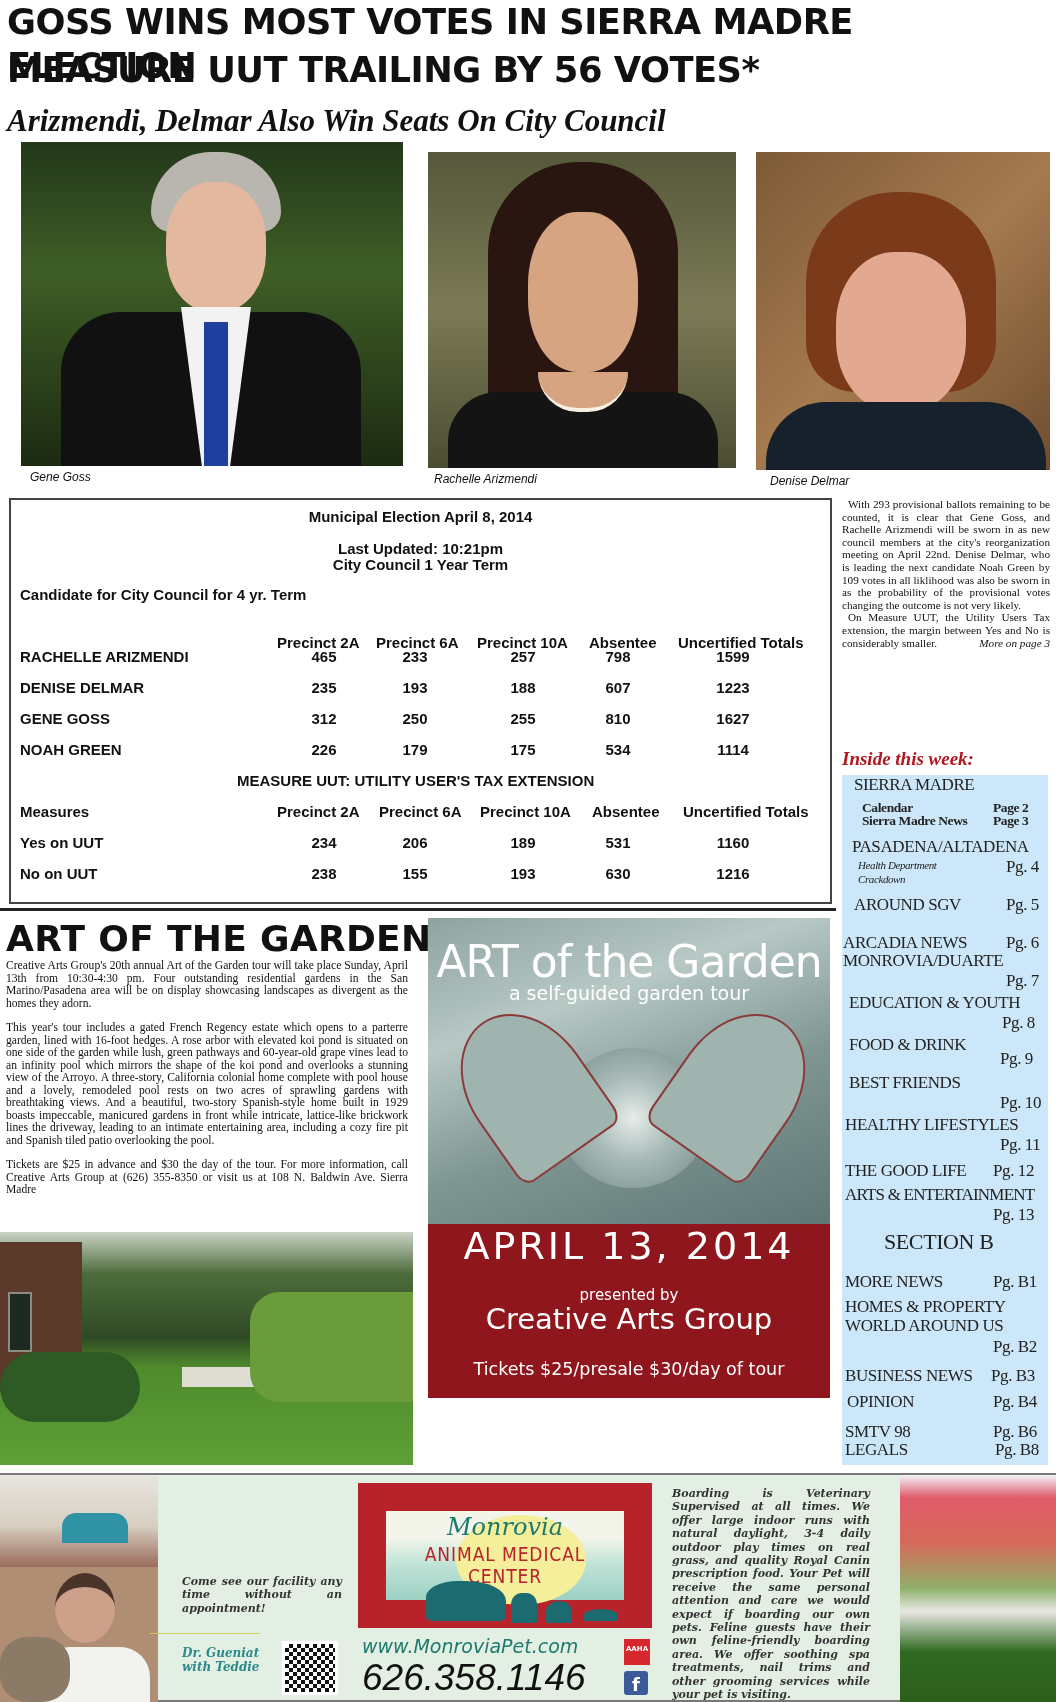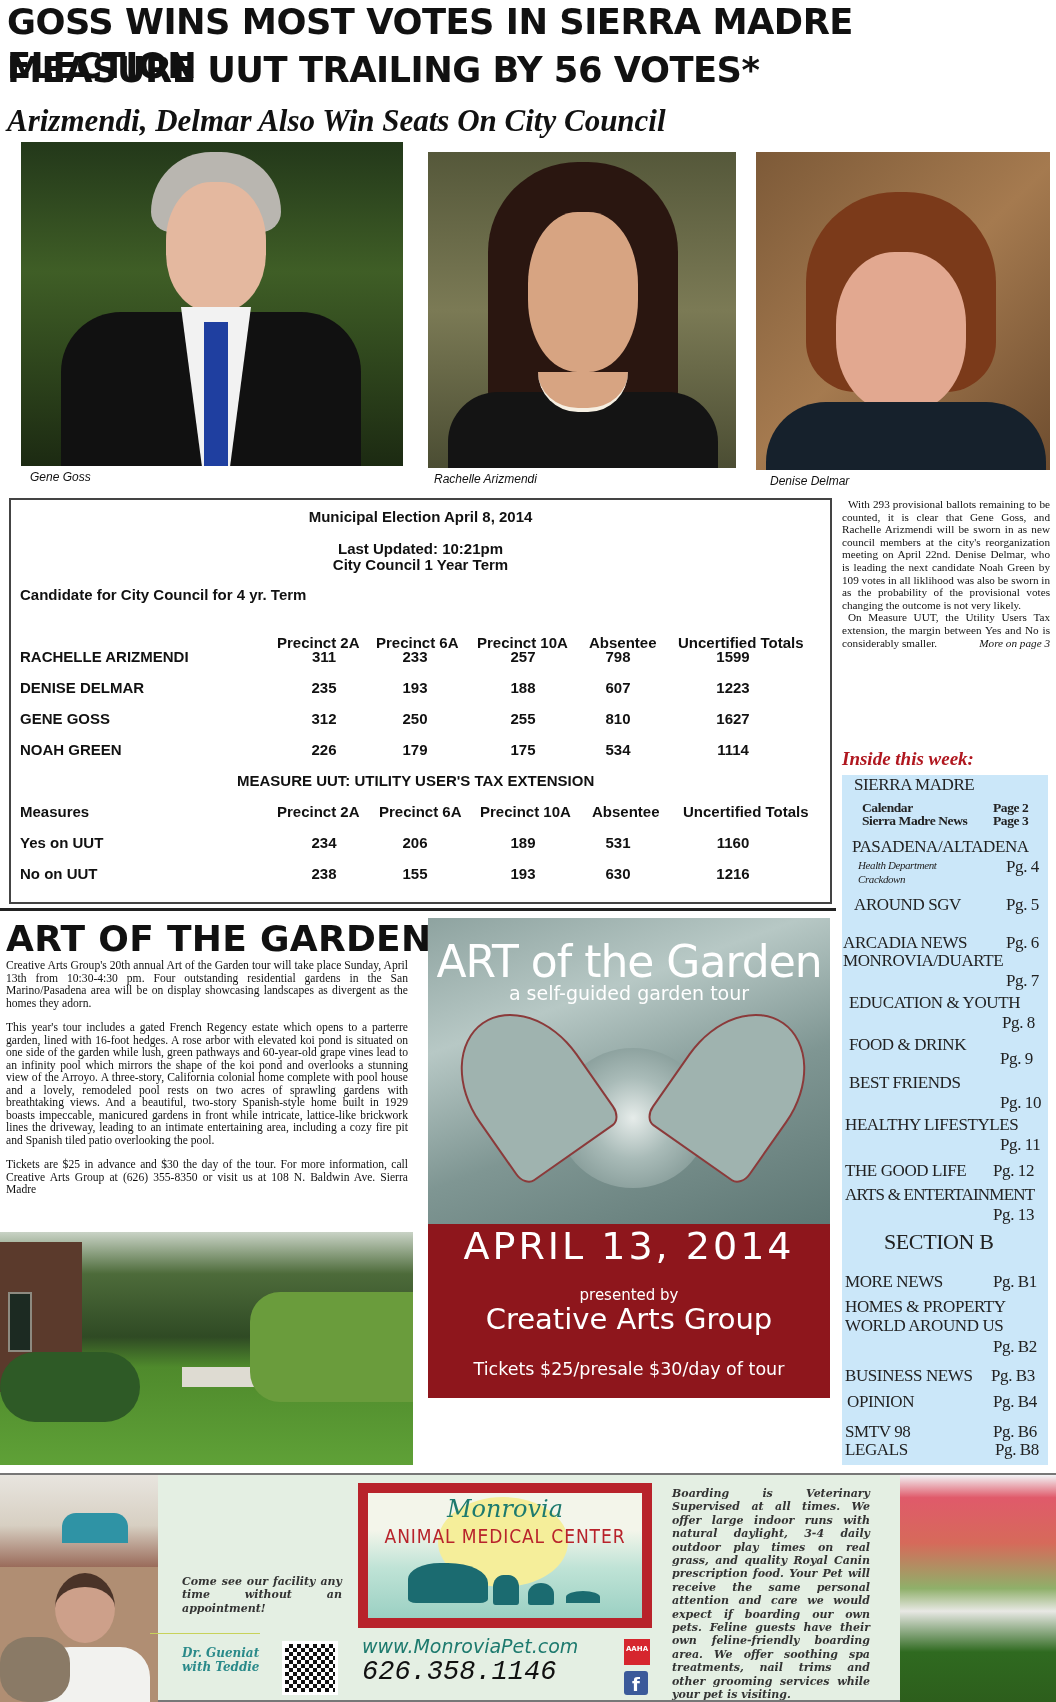--- a/index.html
+++ b/index.html
@@ -70,21 +70,21 @@
   <div class="c" style="left:9px;top:86px">Candidate for City Council for 4 yr. Term</div>
 
   <div class="c" style="left:266px;top:134px">Precinct 2A</div>
   <div class="c" style="left:365px;top:134px">Precinct 6A</div>
   <div class="c" style="left:466px;top:134px">Precinct 10A</div>
   <div class="c" style="left:578px;top:134px">Absentee</div>
   <div class="c" style="left:667px;top:134px">Uncertified Totals</div>
 
   <div>
     <div class="c" style="left:9px;top:148px">RACHELLE ARIZMENDI</div>
-    <div class="c num" style="left:273px;top:148px">311</div>
+    <div class="c num" style="left:273px;top:148px">465</div>
     <div class="c num" style="left:364px;top:148px">233</div>
     <div class="c num" style="left:472px;top:148px">257</div>
     <div class="c num" style="left:567px;top:148px">798</div>
     <div class="c num" style="left:682px;top:148px">1599</div>
   </div>
   <div>
     <div class="c" style="left:9px;top:179px">DENISE DELMAR</div>
     <div class="c num" style="left:273px;top:179px">235</div>
     <div class="c num" style="left:364px;top:179px">193</div>
     <div class="c num" style="left:472px;top:179px">188</div>
@@ -237,32 +237,32 @@
     <div class="abs" style="left:55px;top:6px;width:60px;height:70px;border-radius:50%;background:#cda08a;border-top:14px solid #4a3328"></div>
     <div class="abs" style="left:40px;top:80px;width:110px;height:60px;border-radius:30px 30px 0 0;background:#f2f2ef"></div>
     <div class="abs" style="left:0;top:70px;width:70px;height:65px;border-radius:40%;background:#8a7a66"></div>
   </div>
   <div class="abs vtxt" style="left:182px;top:100px;width:160px">Come see our facility any time without an appointment!</div>
   <div class="abs" style="left:150px;top:158px;width:110px;height:1px;background:#c8d25a"></div>
   <div class="abs vtxt" style="left:182px;top:172px;color:#2a8a8a;font-size:12px">Dr. Gueniat</div>
   <div class="abs vtxt" style="left:182px;top:186px;color:#2a8a8a;font-size:12px">with Teddie</div>
   <div class="abs" style="left:282px;top:166px;width:56px;height:54px;background:repeating-conic-gradient(#111 0 25%,#fff 0 50%) 0 0/8px 8px;border:3px solid #fff"></div>
 
-  <div class="abs" style="left:358px;top:8px;width:294px;height:145px;background:#b8232b;padding:10px">
+  <div class="abs" style="left:358px;top:8px;width:294px;height:145px;background:#b8232b;padding:28px">
     <div style="position:relative;width:100%;height:100%;background:linear-gradient(#f3f5ea 0 30%,#bfe3d6 60%,#9bd0c3)">
       <div class="abs" style="left:70px;top:4px;width:130px;height:90px;border-radius:50%;background:#f5ee9a"></div>
       <div class="abs" style="left:0;width:100%;top:2px;text-align:center;font-family:'DejaVu Serif',serif;font-style:italic;font-size:24px;color:#1d7a6e">Monrovia</div>
       <div class="abs" style="left:0;width:100%;top:32px;text-align:center;font-family:'DejaVu Sans',sans-serif;font-size:19px;letter-spacing:1px;color:#b8232b;transform:scaleX(0.9)">ANIMAL MEDICAL CENTER</div>
       <div class="abs" style="left:40px;top:70px;width:80px;height:40px;background:#1b6b70;border-radius:40% 50% 10% 10%"></div>
       <div class="abs" style="left:125px;top:82px;width:26px;height:30px;background:#1b6b70;border-radius:40% 40% 10% 10%"></div>
       <div class="abs" style="left:160px;top:90px;width:26px;height:22px;background:#1b6b70;border-radius:50% 50% 10% 10%"></div>
       <div class="abs" style="left:198px;top:98px;width:34px;height:12px;background:#1b6b70;border-radius:50% 50% 0 0"></div>
     </div>
   </div>
   <div class="abs" style="left:362px;top:160px;font-family:'DejaVu Sans',sans-serif;font-style:italic;font-size:19px;color:#1d7a6e">www.MonroviaPet.com</div>
-  <div class="abs" style="left:362px;top:182px;font-family:Liberation Mono, monospace;font-style:italic;font-size:27px;color:#111">626.358.1146</div>
+  <div class="abs" style="left:362px;top:182px;font-family:Liberation Sans, sans-serif;font-style:italic;font-size:37px;color:#111">626.358.1146</div>
   <div class="abs" style="left:624px;top:164px;width:26px;height:26px;background:#d6262e;color:#fff;font-family:'DejaVu Sans',sans-serif;font-size:7px;font-weight:bold;text-align:center;padding-top:6px">AAHA</div>
   <div class="abs" style="left:624px;top:196px;width:24px;height:24px;background:#3b5a9a;border-radius:3px;color:#fff;font-family:'DejaVu Sans',sans-serif;font-weight:bold;font-size:18px;text-align:center;line-height:28px">f</div>
 
   <div class="abs vtxt" style="left:672px;top:12px;width:198px">Boarding is Veterinary Supervised at all times. We offer large indoor runs with natural daylight, 3-4 daily outdoor play times on real grass, and quality Royal Canin prescription food. Your Pet will receive the same personal attention and care we would expect if boarding our own pets. Feline guests have their own feline-friendly boarding area. We offer soothing spa treatments, nail trims and other grooming services while your pet is visiting.</div>
 
   <div class="abs" style="left:900px;top:0;width:156px;height:227px;background:linear-gradient(#f2f4f6 0%,#e05a6a 10%,#d66a5a 30%,#8fb06a 50%,#e8e8e4 60%,#2f6a20 78%,#2d5e1c 100%)"></div>
 </div>
 
 </body></html>

